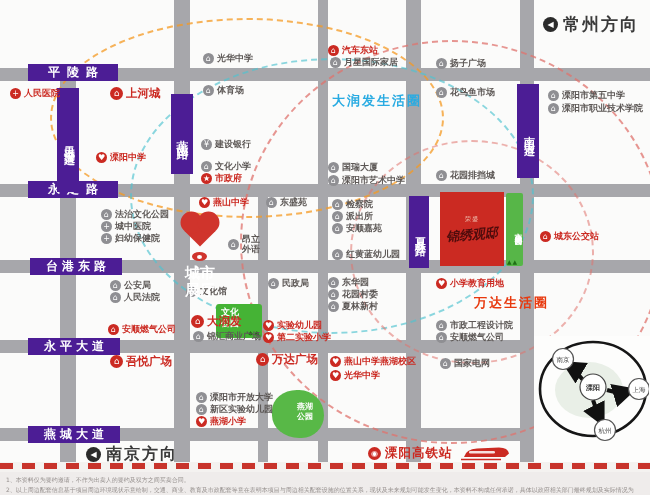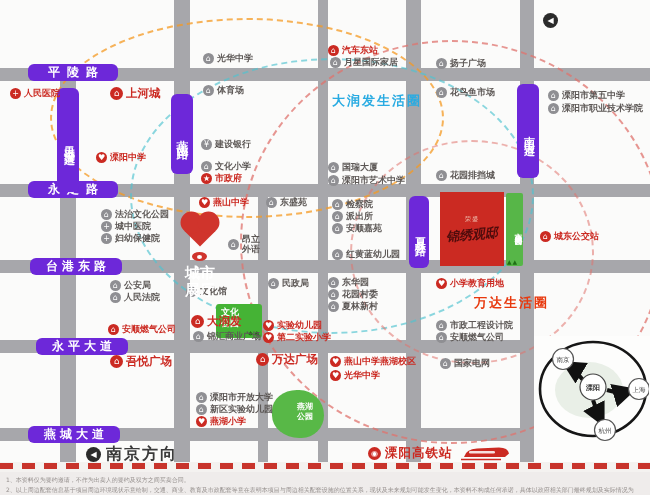--- a/index.html
+++ b/index.html
@@ -4,22 +4,22 @@
 <style>
   html,body{margin:0;padding:0;background:#ddd;}
   #stage{position:relative;width:650px;height:495px;overflow:hidden;background:#a7a7ab;
          font-family:"DejaVu Sans","Liberation Sans",sans-serif;}
   .block{position:absolute;background:#fbfbfa;z-index:1;}
   .ellipse{position:absolute;border:2px dashed;border-radius:50%;z-index:2;pointer-events:none;}
   .hubblock{position:absolute;left:534px;top:336px;width:116px;height:126px;background:#fdfdfc;z-index:3;}
   .railband{position:absolute;left:0;top:462px;width:650px;height:10px;background:#f4f2f0;z-index:3;}
   .rail{position:absolute;left:0;top:463px;width:650px;height:6px;z-index:4;
         background:repeating-linear-gradient(90deg,#c8342c 0 13px,transparent 13px 22px);}
-  .rlabel{position:absolute;background:#6d28d9;color:#fff;display:flex;align-items:center;justify-content:center;
-          font-size:12px;font-weight:bold;z-index:5;letter-spacing:7px;text-indent:7px;border-radius:6px;}
+  .rlabel{position:absolute;background:#4c1d95;color:#fff;display:flex;align-items:center;justify-content:center;
+          font-size:12px;font-weight:bold;z-index:5;letter-spacing:7px;text-indent:7px;}
   .rlabel.v{writing-mode:vertical-rl;letter-spacing:4px;text-indent:0;padding-top:4px;}
   .poi{position:absolute;display:flex;align-items:center;gap:3px;font-size:9px;font-weight:bold;color:#5d5856;
        white-space:pre-line;line-height:1.15;z-index:6;}
   .poi .ic{width:11px;height:11px;border-radius:50%;background:#8f8f93;color:#fff;font-size:8px;line-height:11px;
            text-align:center;flex:none;font-weight:normal;}
   .poi.red{color:#cb2a22;}
   .poi.red .ic{background:#cb2a22;}
   .poi.big{font-size:11.5px;}
   .poi.big .ic{width:13px;height:13px;line-height:13px;font-size:9px;}
   .lifecircle{position:absolute;font-size:13px;font-weight:bold;letter-spacing:2px;z-index:6;}
@@ -105,33 +105,34 @@
   <div class="ellipse" style="left:240px;top:40px;width:420px;height:400px;border-color:#e0746e;opacity:.75;"></div>
   <div class="ellipse" style="left:350px;top:140px;width:240px;height:220px;border-color:#e0746e;opacity:.55;"></div>
 
   <div class="hubblock"></div>
   <div class="railband"></div>
   <div class="rail"></div>
 
   <div class="rlabel" style="left:28px;top:64px;width:90px;height:17px;">平陵路</div>
   <div class="rlabel" style="left:28px;top:181px;width:90px;height:17px;">永定路</div>
   <div class="rlabel" style="left:30px;top:258px;width:92px;height:17px;letter-spacing:4px;text-indent:4px;">台港东路</div>
-  <div class="rlabel" style="left:28px;top:338px;width:92px;height:17px;letter-spacing:4px;text-indent:4px;margin-left:8px;">永平大道</div>
+  <div class="rlabel" style="left:28px;top:338px;width:92px;height:17px;letter-spacing:4px;text-indent:4px;">永平大道</div>
   <div class="rlabel" style="left:28px;top:426px;width:92px;height:17px;letter-spacing:4px;text-indent:4px;">燕城大道</div>
 
   <div class="rlabel v" style="left:57px;top:88px;width:22px;height:100px;font-size:11px;letter-spacing:2px;">天目湖大道</div>
   <div class="rlabel v" style="left:171px;top:94px;width:22px;height:76px;">燕山路</div>
   <div class="rlabel v" style="left:409px;top:196px;width:20px;height:68px;font-size:11px;">夏林路</div>
   <div class="rlabel v" style="left:517px;top:84px;width:22px;height:90px;font-size:11px;letter-spacing:3px;">南山大道</div>
 
   <div class="lifecircle" style="left:332px;top:92px;color:#29abe2;">大润发生活圈</div>
   <div class="lifecircle" style="left:474px;top:294px;color:#e8380d;">万达生活圈</div>
 
   <div class="dir" style="left:543px;top:13px;font-size:17px;">
     <span class="dic">◀</span>
+    <span>常州方向</span>
   </div>
   <div class="dir" style="left:86px;top:444px;">
     <span class="dic">◀</span>
     <span>南京方向</span>
   </div>
 
   <div class="project">
     <div class="logo">荣盛</div>
     <div class="name">锦绣观邸</div>
   </div>

